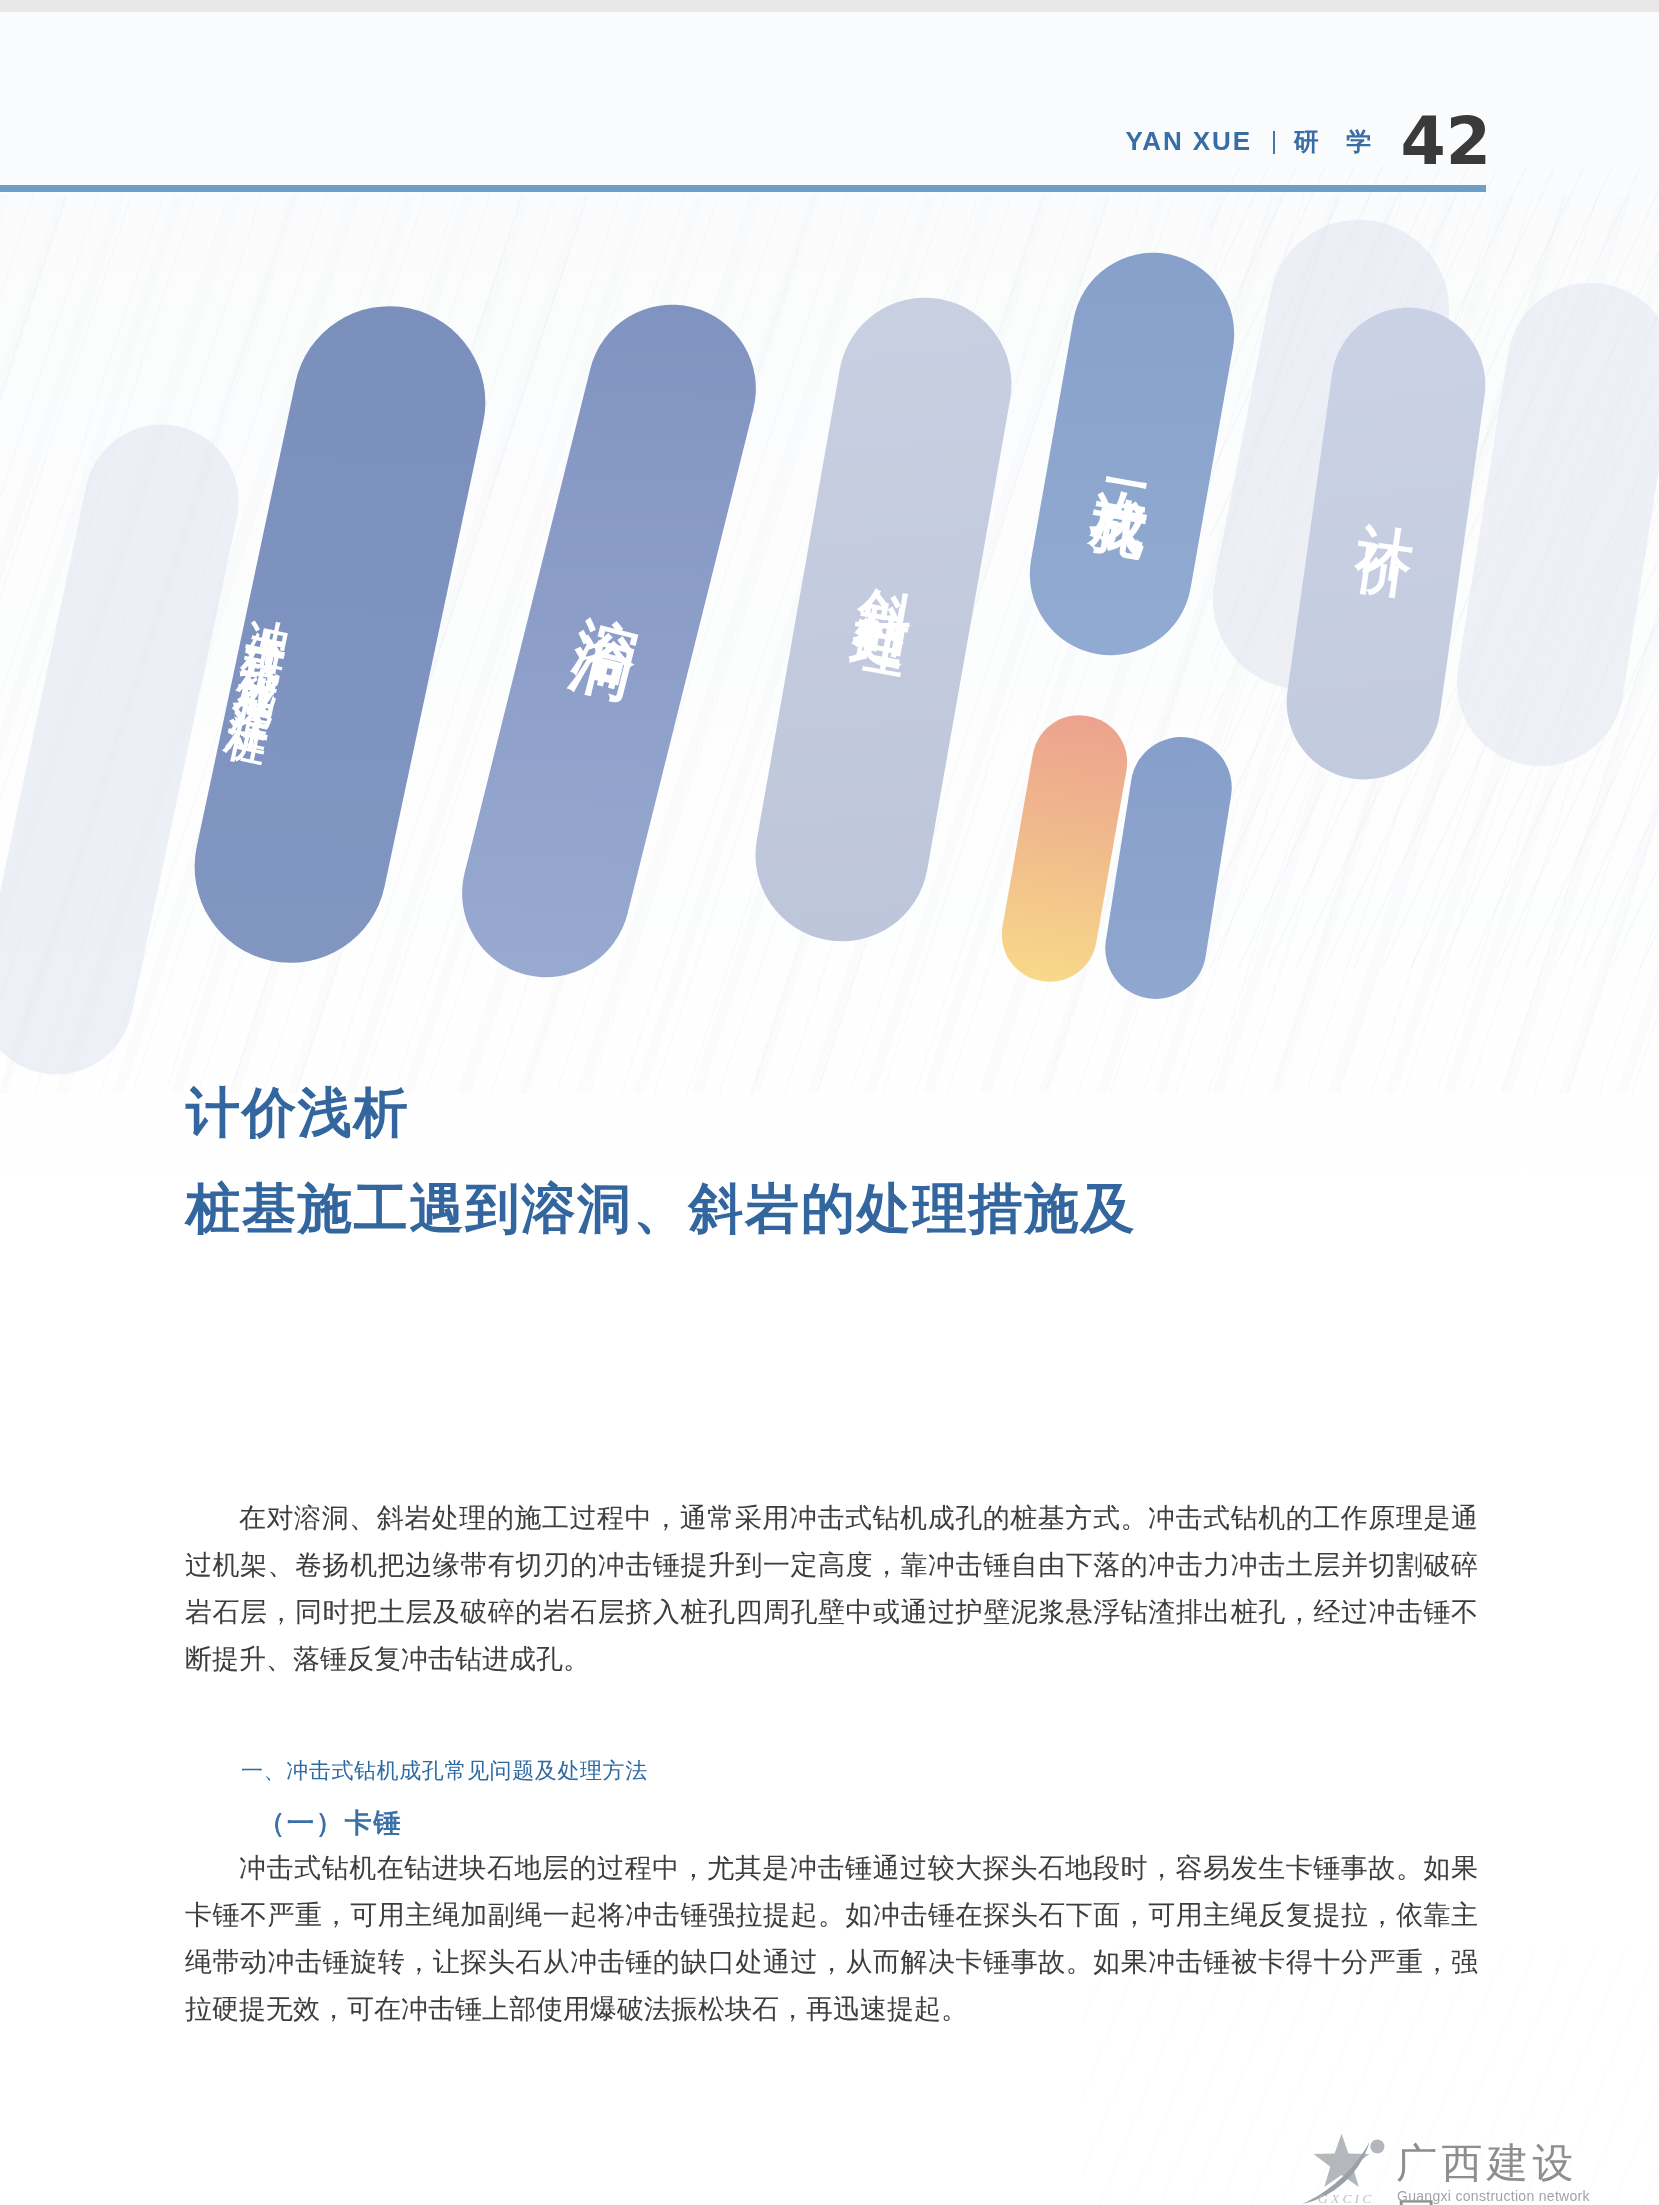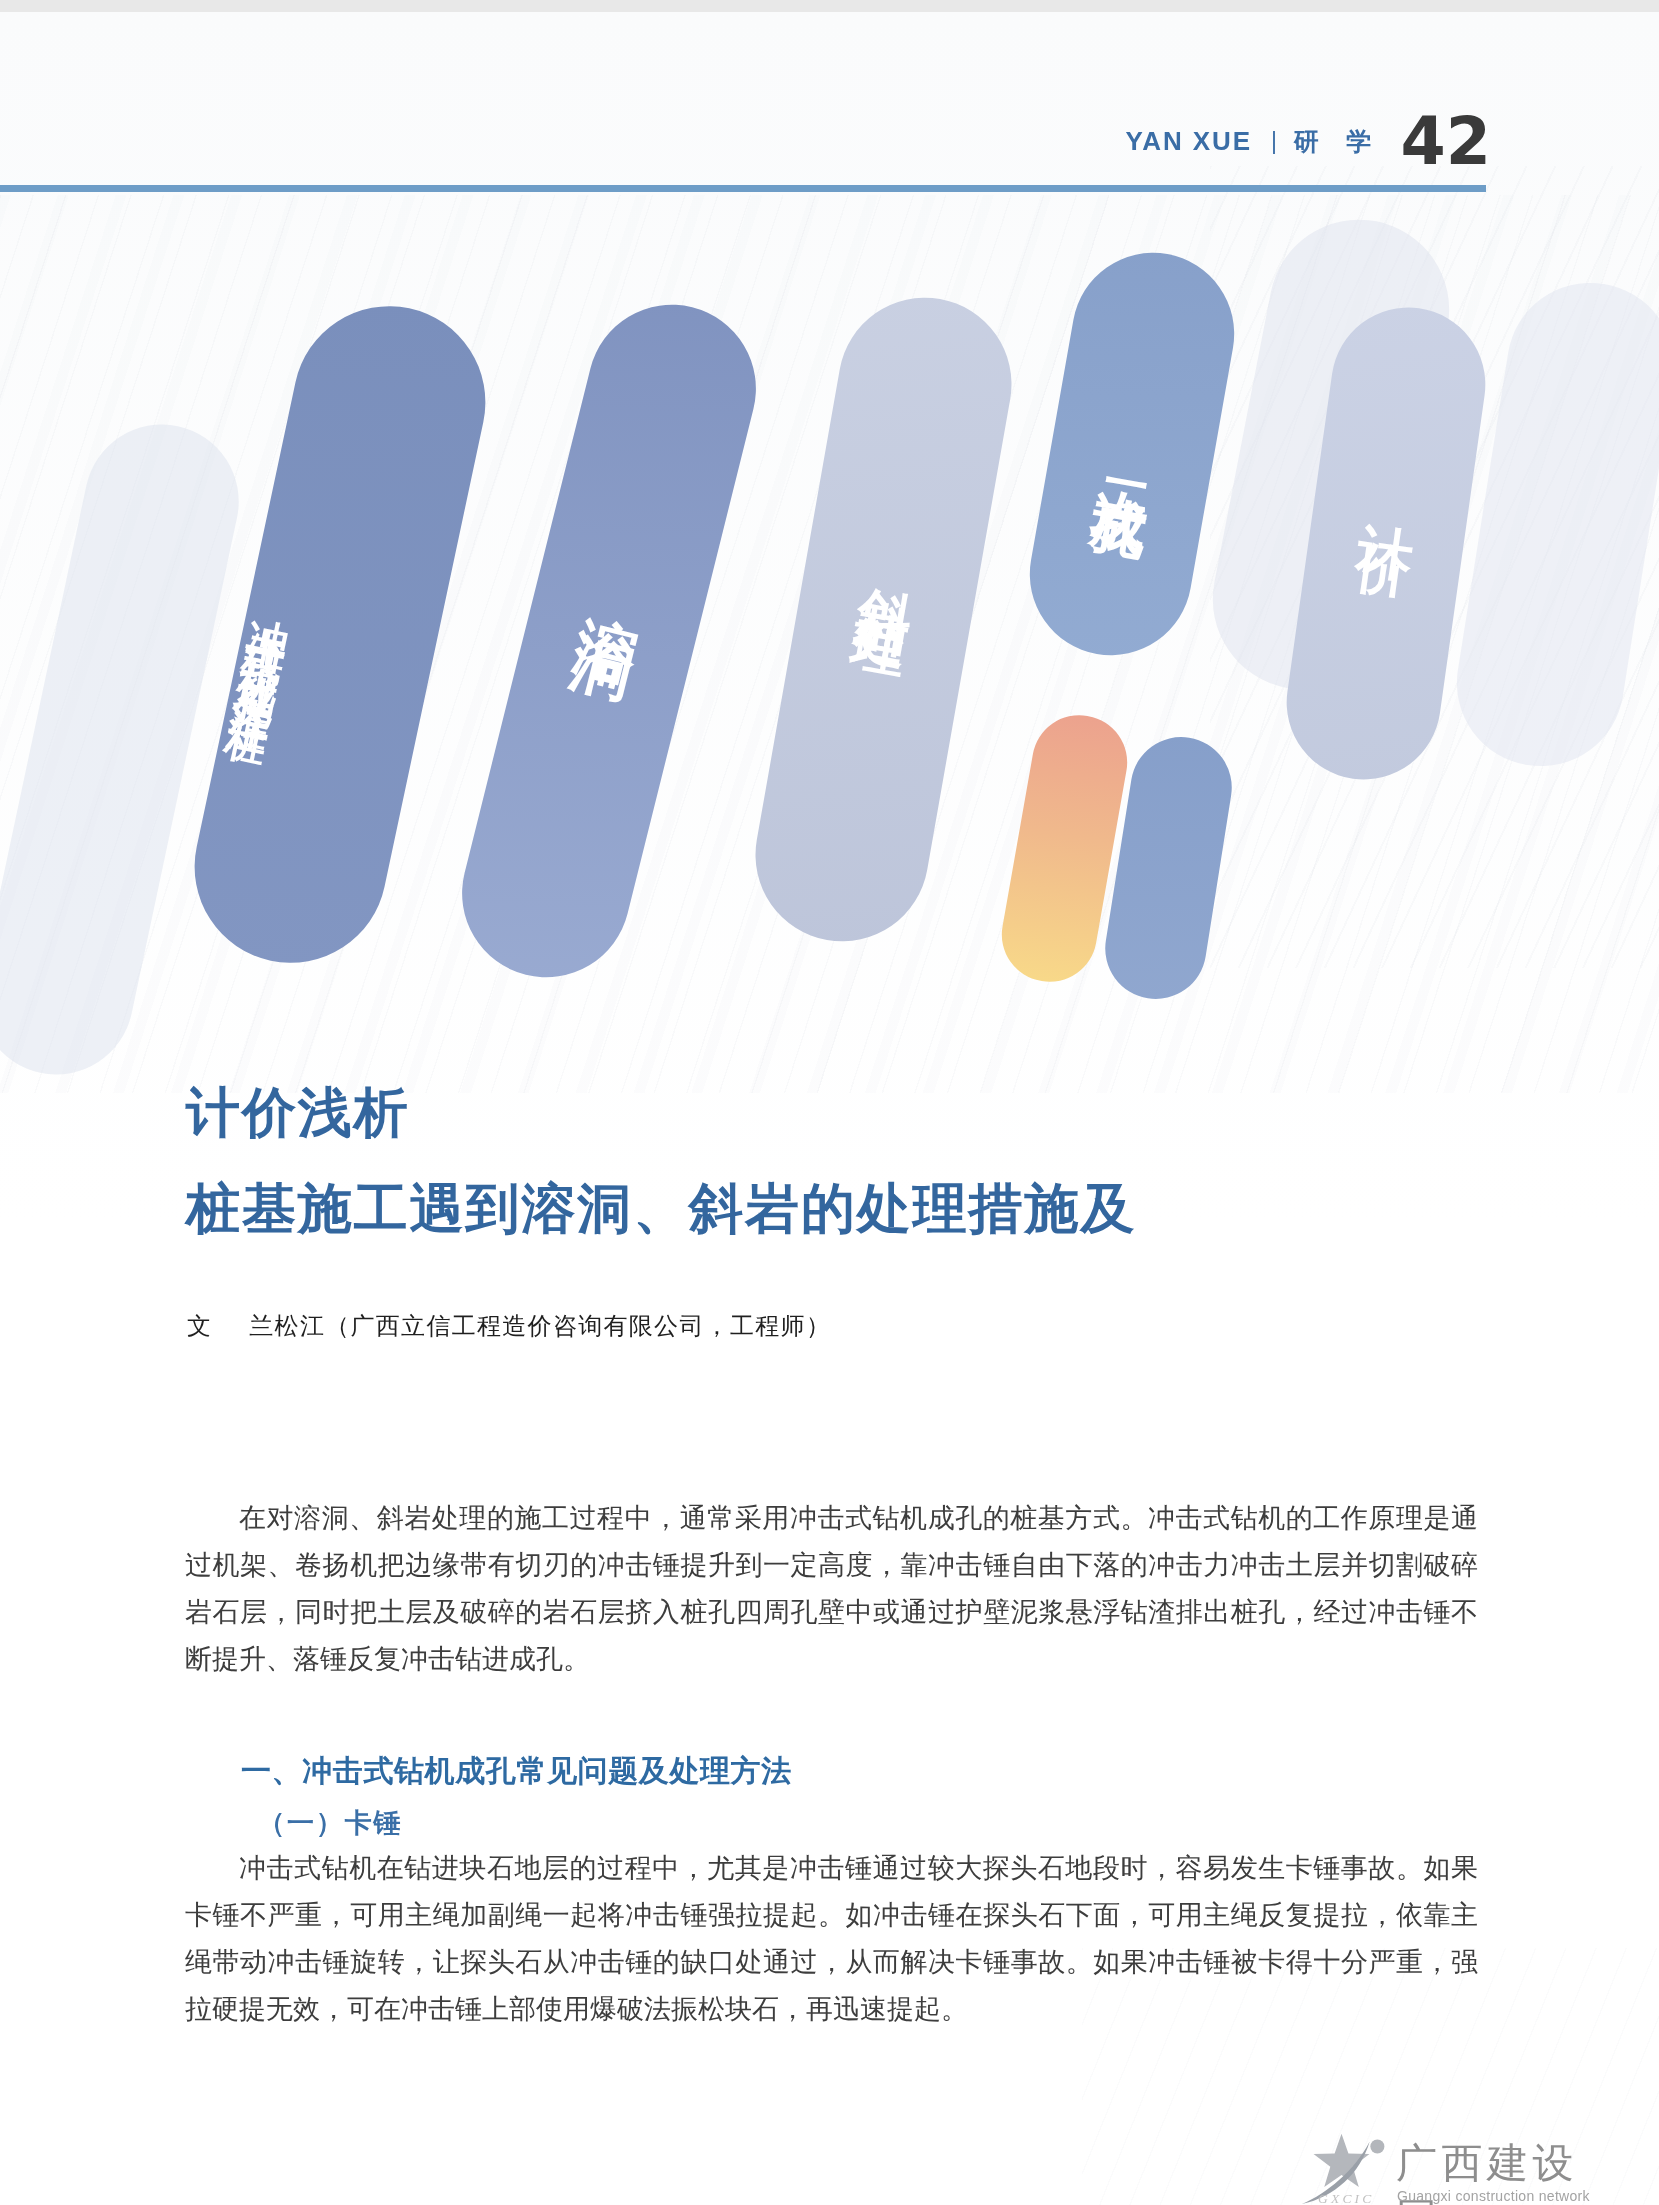--- a/index.html
+++ b/index.html
@@ -103,21 +103,21 @@
   }
   .byline .gap{display:inline-block;width:37px;}
   .body-para{
     position:absolute;left:185px;width:1293px;
     color:#3d3d3d;font-size:27px;line-height:47px;
     text-align:justify;text-indent:2em;
   }
   .para-intro{top:1483px;}
   .section-heading{
     position:absolute;left:187px;top:1740px;padding-left:54px;
-    color:#2e6aa2;font-size:30px;font-weight:700;letter-spacing:0.6px;line-height:38px;
+    color:#2e6aa2;font-size:22px;font-weight:400;letter-spacing:0.6px;line-height:38px;
   }
   .subsection-heading{
     position:absolute;left:187px;top:1793px;padding-left:71px;
     color:#3a6fa7;font-size:27px;font-weight:600;line-height:36px;
     font-family:"Liberation Serif",serif;letter-spacing:1.9px;
   }
   .para-stuck{top:1833px;}
 
   
   .footer-logo{position:absolute;left:1292px;top:2112px;width:301px;height:93px;}
@@ -173,23 +173,20 @@
     <span class="vtext">计价</span>
   </div>
   <div class="pill pill-orange"></div>
   <div class="pill pill-blue-small"></div>
 
   <div class="title">
     <div>计价浅析</div>
     <div>桩基施工遇到溶洞、斜岩的处理措施及</div>
   </div>
 
-  <div class="byline">
-    <span>文</span><span class="gap"></span><span>兰松江</span><span>（广西立信工程造价咨询有限公司，工程师）</span>
-  </div>
 
   <div class="body-para para-intro">在对溶洞、斜岩处理的施工过程中，通常采用冲击式钻机成孔的桩基方式。冲击式钻机的工作原理是通过机架、卷扬机把边缘带有切刃的冲击锤提升到一定高度，靠冲击锤自由下落的冲击力冲击土层并切割破碎岩石层，同时把土层及破碎的岩石层挤入桩孔四周孔壁中或通过护壁泥浆悬浮钻渣排出桩孔，经过冲击锤不断提升、落锤反复冲击钻进成孔。</div>
 
   <div class="section-heading">一、冲击式钻机成孔常见问题及处理方法</div>
 
   <div class="subsection-heading">（一）卡锤</div>
 
   <div class="body-para para-stuck">冲击式钻机在钻进块石地层的过程中，尤其是冲击锤通过较大探头石地段时，容易发生卡锤事故。如果卡锤不严重，可用主绳加副绳一起将冲击锤强拉提起。如冲击锤在探头石下面，可用主绳反复提拉，依靠主绳带动冲击锤旋转，让探头石从冲击锤的缺口处通过，从而解决卡锤事故。如果冲击锤被卡得十分严重，强拉硬提无效，可在冲击锤上部使用爆破法振松块石，再迅速提起。</div>
 
   <div class="footer-logo">

